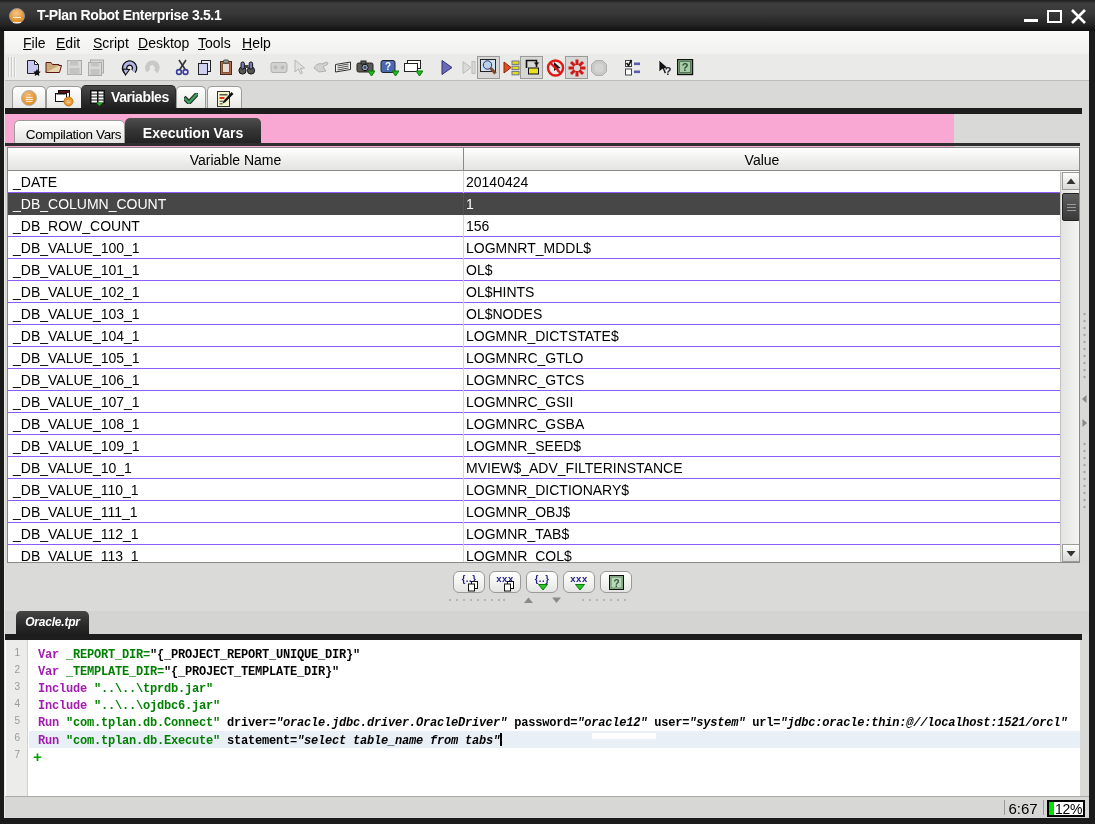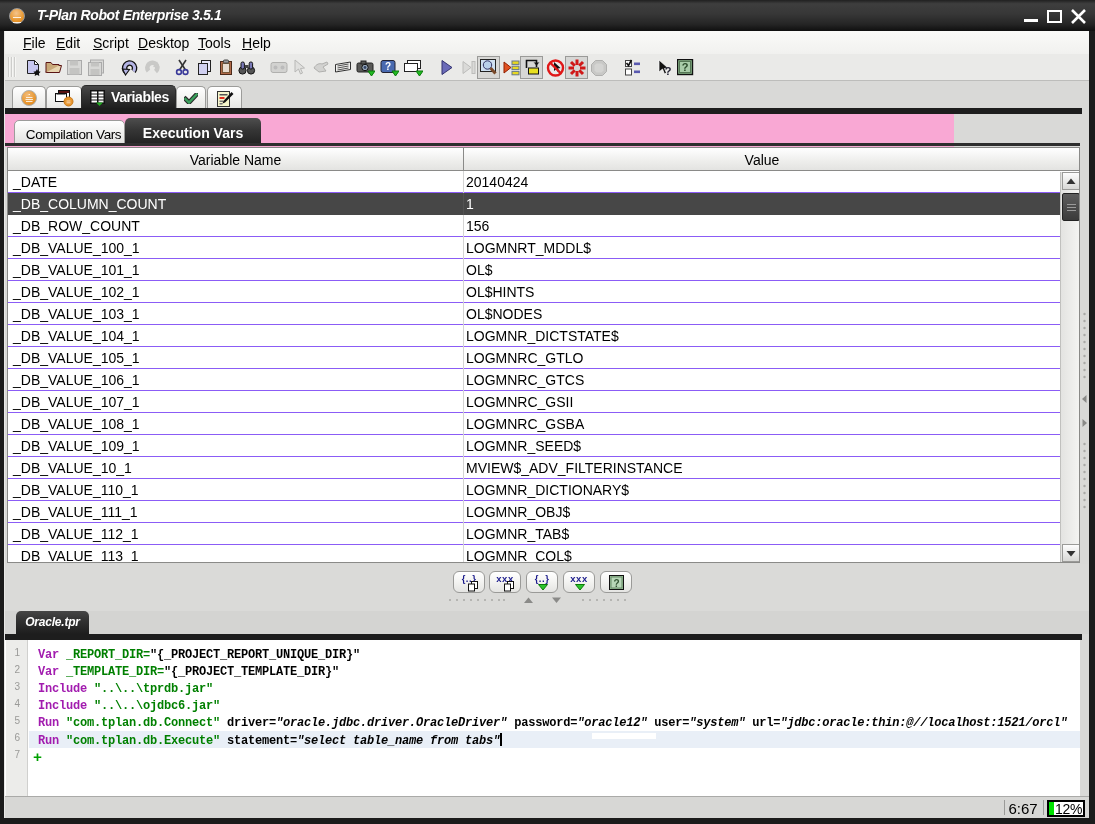--- a/index.html
+++ b/index.html
@@ -8,21 +8,21 @@
 .abs { position:absolute; }
 
 
 #frameL { position:absolute; left:0; top:31px; width:5px; height:793px; background:#1b1b1b; z-index:60;
   border-right:1px solid #e8e8e6; }
 #frameR { position:absolute; left:1089px; top:31px; width:6px; height:793px; background:#1b1b1b; z-index:60; }
 #botframe { position:absolute; left:0; top:818px; width:1095px; height:6px; background:#1b1b1b; z-index:60; }
 
 
 #titlebar { left:0; top:0; width:1095px; height:31px; z-index:5;
-  background:linear-gradient(#202020 0%, #3e3e3e 12%, #373737 45%, #252525 78%, #0f0f0f 100%);font-style:italic; }
+  background:linear-gradient(#202020 0%, #3e3e3e 12%, #373737 45%, #252525 78%, #0f0f0f 100%); }
 #titlebar .logo { position:absolute; left:9px; top:8px; width:16px; height:16px; border-radius:50%;
   background:radial-gradient(circle at 45% 30%, #f4c48c, #e8972e 60%, #d97c14);
   border:1px solid #999; }
 #titlebar .logo::after{ content:""; position:absolute; left:3px; top:8px; width:8px; height:4px;
   border-top:1px solid #fff; border-bottom:1px solid #fff; opacity:.85;}
 #titlebar .title { position:absolute; left:37px; top:7px; color:#fff; font-size:14px; font-weight:bold; letter-spacing:-0.35px; }
 #btnmin { left:1024px; top:19px; width:14px; height:3px; background:#fff; }
 #btnmax { left:1047px; top:10px; width:15px; height:13px; border:2px solid #fff; }
 #btnclose { left:1070px; top:8px; width:17px; height:17px; }
 

